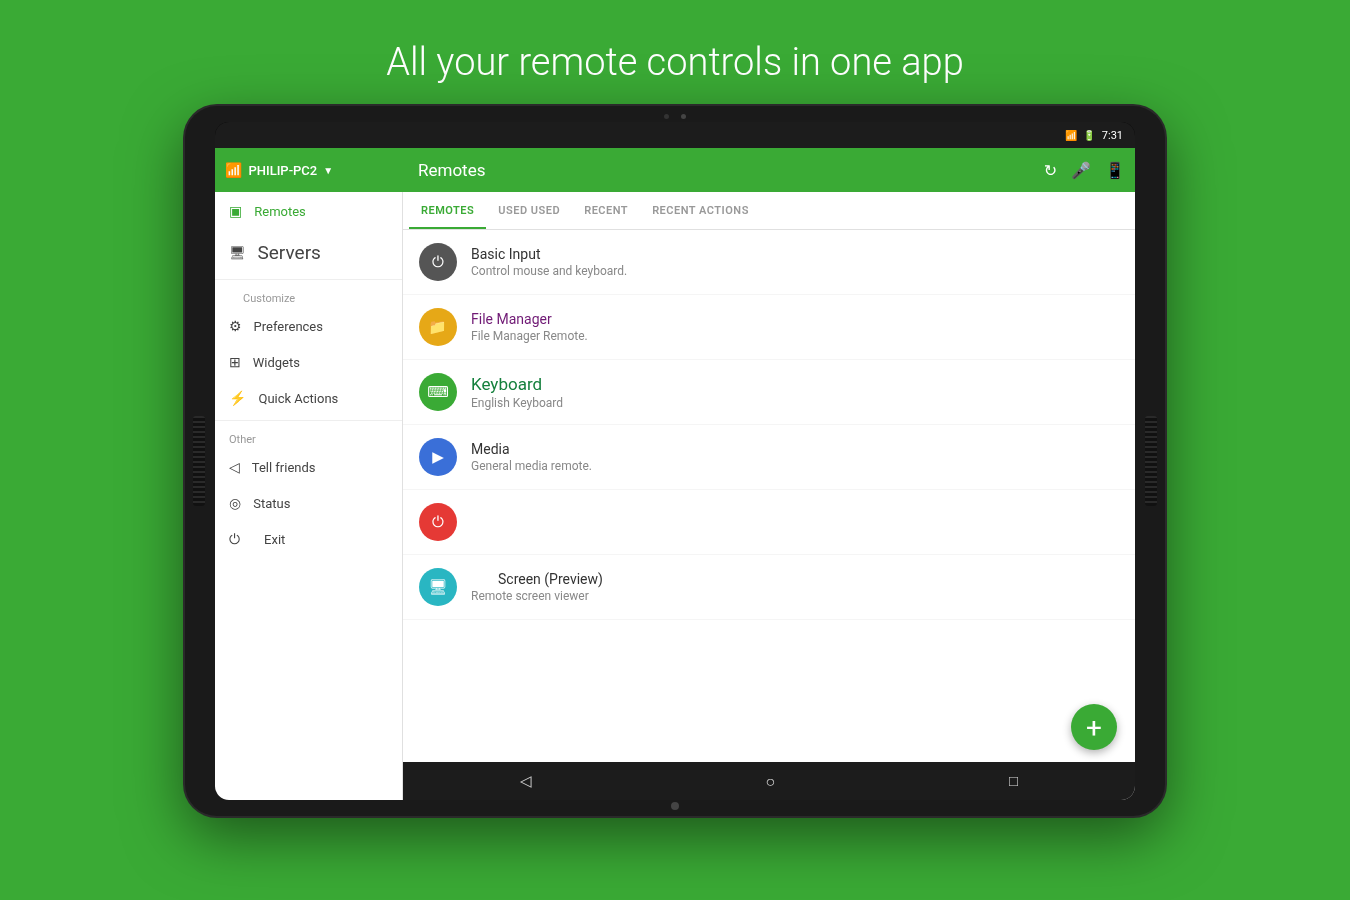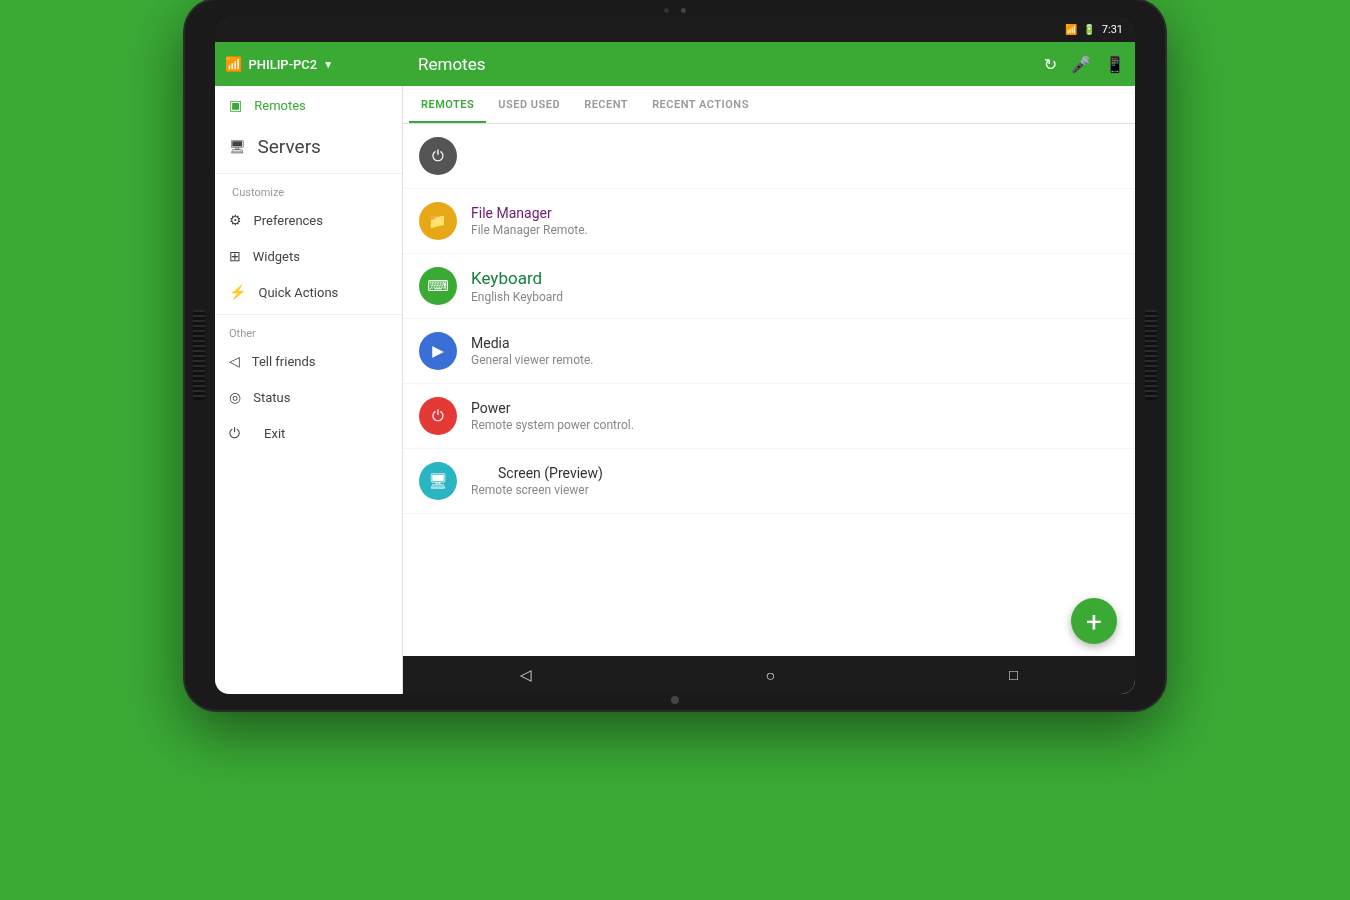--- a/index.html
+++ b/index.html
@@ -13,20 +13,21 @@
       flex-direction: column;
       align-items: center;
       justify-content: flex-start;
     }
   </style>
 </head>
 <body>
 
 <div style="width:1350px;height:900px;position:relative;">
 
+  <div style="text-align:center;color:white;font-size:38px;font-weight:300;padding-top:40px;margin-bottom:22px;">All your remote controls in one app</div>
 
   <div style="width:980px;height:710px;background:#1a1a1a;border-radius:32px;margin:0 auto;position:relative;padding:16px 30px;box-shadow:0 0 0 2px #2a2a2a,0 20px 60px rgba(0,0,0,0.5);">
 
     <div style="position:absolute;left:8px;top:50%;transform:translateY(-50%);width:12px;height:90px;background:repeating-linear-gradient(to bottom,#2a2a2a 0,#2a2a2a 2px,#111 2px,#111 5px);border-radius:3px;"></div>
     <div style="position:absolute;right:8px;top:50%;transform:translateY(-50%);width:12px;height:90px;background:repeating-linear-gradient(to bottom,#2a2a2a 0,#2a2a2a 2px,#111 2px,#111 5px);border-radius:3px;"></div>
 
     <div style="position:absolute;top:8px;left:50%;transform:translateX(-50%);display:flex;gap:12px;">
       <div style="width:5px;height:5px;border-radius:50%;background:#333;"></div>
       <div style="width:5px;height:5px;border-radius:50%;background:#444;"></div>
     </div>
@@ -62,21 +63,21 @@
           <div style="display:flex;align-items:center;gap:12px;padding:11px 14px;cursor:pointer;color:#3aaa35;">
             <span style="font-size:14px;color:#3aaa35;">▣</span>
             <span style="font-size:13px;">Remotes</span>
           </div>
           <div style="display:flex;align-items:center;gap:12px;padding:11px 14px;cursor:pointer;color:#444;">
             <span style="font-size:13px;">🖥</span>
             <span style="font-size:19px;">Servers</span>
           </div>
 
           <div style="height:1px;background:#eee;margin:4px 0;"></div>
-          <div style="padding:8px 17px 3px;font-size:11px;color:#999;">Customize</div>
+          <div style="padding:8px 28px 3px;font-size:11px;color:#999;">Customize</div>
 
           <div style="display:flex;align-items:center;gap:12px;padding:10px 14px;cursor:pointer;color:#444;">
             <span style="font-size:14px;">⚙</span>
             <span style="font-size:13px;">Preferences</span>
           </div>
           <div style="display:flex;align-items:center;gap:12px;padding:10px 14px;cursor:pointer;color:#444;">
             <span style="font-size:14px;">⊞</span>
             <span style="font-size:13px;">Widgets</span>
           </div>
           <div style="display:flex;align-items:center;gap:12px;padding:10px 14px;cursor:pointer;color:#444;">
@@ -116,20 +117,24 @@
             </div>
             <div style="padding:12px 12px;font-size:11px;font-weight:600;color:#999;cursor:pointer;letter-spacing:0.5px;">
               <span>RECENT ACTIONS</span>
             </div>
           </div>
 
           <div style="flex:1;overflow-y:auto;">
 
             <div style="display:flex;align-items:center;gap:14px;padding:13px 16px;cursor:pointer;border-bottom:1px solid #f5f5f5;">
               <div style="width:38px;height:38px;border-radius:50%;background:#555;display:flex;align-items:center;justify-content:center;color:white;font-size:15px;flex-shrink:0;">⏻</div>
+              <div>
+                <div style="font-size:14px;color:#333;">Basic Input</div>
+                <div style="font-size:12px;color:#888;margin-top:2px;">Control mouse and keyboard.</div>
+              </div>
             </div>
 
             <div style="display:flex;align-items:center;gap:14px;padding:13px 16px;cursor:pointer;border-bottom:1px solid #f5f5f5;">
               <div style="width:38px;height:38px;border-radius:50%;background:#e6a817;display:flex;align-items:center;justify-content:center;color:white;font-size:15px;flex-shrink:0;">📁</div>
               <div>
                 <div style="font-size:14px;color:#701a75;">File Manager</div>
                 <div style="font-size:12px;color:#888;margin-top:2px;">File Manager Remote.</div>
               </div>
             </div>
 
@@ -138,30 +143,26 @@
               <div>
                 <div style="font-size:17px;color:#15803d;">Keyboard</div>
                 <div style="font-size:12px;color:#888;margin-top:2px;">English Keyboard</div>
               </div>
             </div>
 
             <div style="display:flex;align-items:center;gap:14px;padding:13px 16px;cursor:pointer;border-bottom:1px solid #f5f5f5;">
               <div style="width:38px;height:38px;border-radius:50%;background:#3a6fd8;display:flex;align-items:center;justify-content:center;color:white;font-size:15px;flex-shrink:0;">▶</div>
               <div>
                 <div style="font-size:14px;color:#333;">Media</div>
-                <div style="font-size:12px;color:#888;margin-top:2px;">General viewer remote.</div>
+                <div style="font-size:12px;color:#888;margin-top:2px;">General media remote.</div>
               </div>
             </div>
 
             <div style="display:flex;align-items:center;gap:14px;padding:13px 16px;cursor:pointer;border-bottom:1px solid #f5f5f5;">
               <div style="width:38px;height:38px;border-radius:50%;background:#e53935;display:flex;align-items:center;justify-content:center;color:white;font-size:15px;flex-shrink:0;">⏻</div>
-              <div>
-                <div style="font-size:14px;color:#333;">Power</div>
-                <div style="font-size:12px;color:#888;margin-top:2px;">Remote system power control.</div>
-              </div>
             </div>
 
             <div style="display:flex;align-items:center;gap:14px;padding:13px 16px;cursor:pointer;border-bottom:1px solid #f5f5f5;">
               <div style="width:38px;height:38px;border-radius:50%;background:#29b6c2;display:flex;align-items:center;justify-content:center;color:white;font-size:15px;flex-shrink:0;">🖥</div>
               <div>
                 <div style="font-size:14px;color:#333;margin-left:27px;">Screen (Preview)</div>
                 <div style="font-size:12px;color:#888;margin-top:2px;">Remote screen viewer</div>
               </div>
             </div>
 

